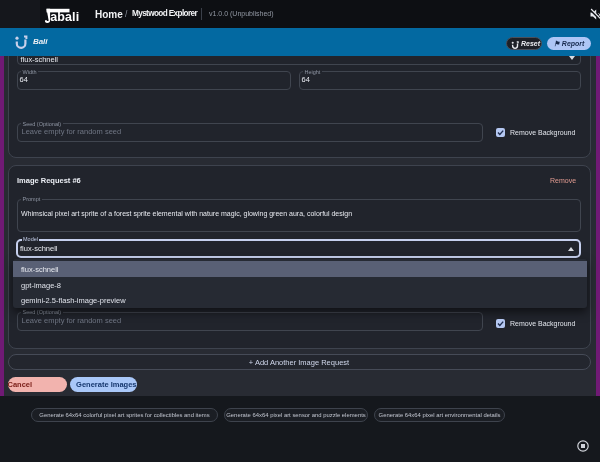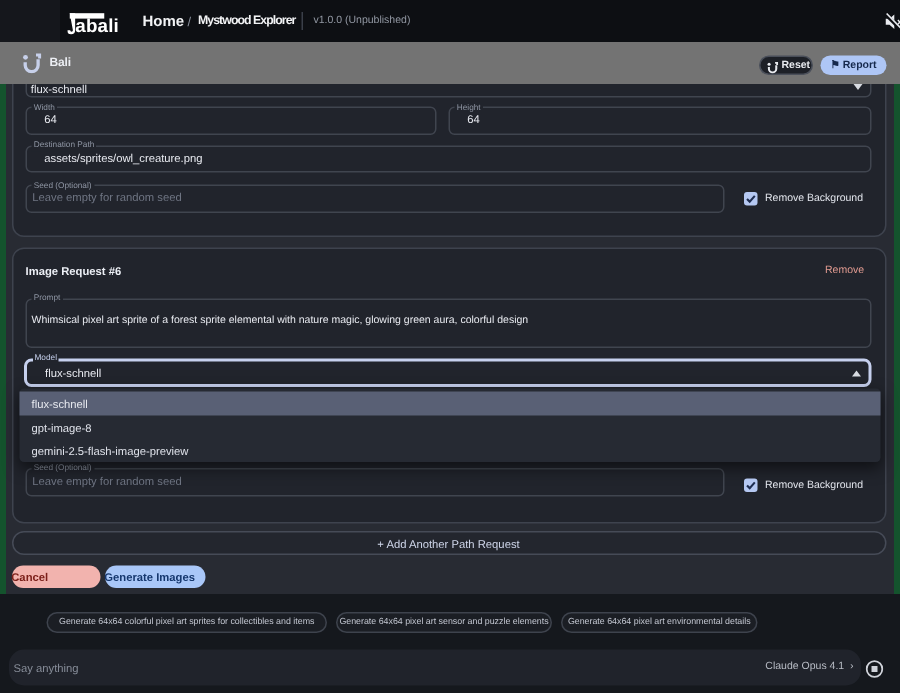--- a/index.html
+++ b/index.html
@@ -6,34 +6,34 @@
   html,body { width:600px; height:462px; overflow:hidden; background:#15171c;
     font-family:"Liberation Sans", sans-serif; }
   .abs { position:absolute; }
   
   #header { position:absolute; left:0; top:0; width:600px; height:28px; background:#0d0f13;margin-left:40px; }
   .crumb { position:absolute; top:9px; color:#f2f3f5; font-size:10px; font-weight:bold; }
   .crumbdim { position:absolute; top:9px; color:#8b919d; font-size:8.5px; }
   #vdiv { position:absolute; left:161px; top:8px; width:1px; height:12px; background:#3a3f49; }
   #vers { position:absolute; left:169px; top:9.5px; color:#9298a3; font-size:7px; }
   
-  #balibar { position:absolute; left:0; top:28px; width:600px; height:28px; background:#737373; }
+  #balibar { position:absolute; left:0; top:28px; width:600px; height:28px; background:#0369a1;font-style:italic; }
   #baliname { position:absolute; left:33px; top:8.5px; color:#eceef3; font-size:8px; font-weight:bold; letter-spacing:-0.1px; }
   #resetbtn { position:absolute; left:506px; top:9px; width:36px; height:13px; border:1px solid #4a4f5a;
     border-radius:7px; background:#1d2027; color:#e8eaef; font-size:7px; font-weight:bold; }
   #reportbtn { position:absolute; left:547px; top:9px; width:44px; height:13px;
     border-radius:7px; background:#aec6f6; color:#16294d; font-size:7px; font-weight:bold;
     text-align:center; line-height:13px; }
   
-  #content { position:absolute; left:0; top:56px; width:600px; height:340px; background:#14532d; overflow:hidden; }
+  #content { position:absolute; left:0; top:56px; width:600px; height:340px; background:#701a75; overflow:hidden; }
   #contentbg { position:absolute; left:4px; top:0; width:592px; height:340px; background:#282b33; }
   .card { position:absolute; left:7.5px; width:583px; background:#21242c; border:1px solid #3e434e; border-radius:8px; }
   .fld { position:absolute; background:#21242c; border:1px solid #40454f; border-radius:4px; }
   .flbl { position:absolute; top:-3.5px; left:3.5px; font-size:5.5px; color:#8f96a4; background:#21242c; padding:0 1.5px; line-height:7px; }
-  .fval { position:absolute; left:12px; font-size:7.5px; color:#e8eaf0; white-space:nowrap; }
+  .fval { position:absolute; left:2px; font-size:7.5px; color:#e8eaf0; white-space:nowrap; }
   .fph  { position:absolute; left:4px; font-size:7.5px; color:#6f7583; white-space:nowrap; }
   .caret-dn { position:absolute; width:0; height:0; border-left:3.5px solid transparent;
     border-right:3.5px solid transparent; border-top:4px solid #d8dbe2; }
   .caret-up { position:absolute; width:0; height:0; border-left:3.5px solid transparent;
     border-right:3.5px solid transparent; border-bottom:4px solid #d8dbe2; }
   .cklbl { position:absolute; font-size:7px; color:#e2e5ec; }
   .ckbox { position:absolute; width:9px; height:9px; border-radius:2px; background:#b5c8f2; font-size:0; line-height:0; }
   .ckbox svg { display:block; }
   
   #footer { position:absolute; left:0; top:396px; width:600px; height:66px; background:#15181d; }
@@ -108,24 +108,20 @@
 
     <div class="fld" style="left:16.5px; top:15px; width:274.5px; height:19px;">
       <div class="flbl">Width</div>
       <div class="fval" style="top:3px;">64</div>
     </div>
     <div class="fld" style="left:298.5px; top:15px; width:282px; height:19px;">
       <div class="flbl">Height</div>
       <div class="fval" style="top:3px;">64</div>
     </div>
 
-    <div class="fld" style="left:16.5px; top:40.5px; width:564px; height:18.5px;">
-      <div class="flbl">Destination Path</div>
-      <div class="fval" style="top:3px;">assets/sprites/owl_creature.png</div>
-    </div>
 
     <div class="fld" style="left:16.5px; top:67px; width:466px; height:19px;">
       <div class="flbl">Seed (Optional)</div>
       <div class="fph" style="top:3px;">Leave empty for random seed</div>
     </div>
     <div class="ckbox" style="left:496px; top:72px;">
       <svg width="9" height="9" viewBox="0 0 9 9">
         <path d="M2 4.6 l1.8 1.8 L7.2 2.6" stroke="#1e2d50" stroke-width="1.4" fill="none"></path>
       </svg>
     </div>
@@ -157,31 +153,27 @@
       <div class="abs" style="left:8px; top:22px; font-size:7.5px; color:#dfe2ea;">gpt-image-8</div>
       <div class="abs" style="left:8px; top:37.5px; font-size:7.5px; color:#dfe2ea;">gemini-2.5-flash-image-preview</div>
     </div>
     <div class="ckbox" style="left:496px; top:263px;">
       <svg width="9" height="9" viewBox="0 0 9 9">
         <path d="M2 4.6 l1.8 1.8 L7.2 2.6" stroke="#1e2d50" stroke-width="1.4" fill="none"></path>
       </svg>
     </div>
     <div class="cklbl" style="left:510px; top:263.5px;">Remove Background</div>
 
-    <div class="abs" style="left:7.5px; top:297.5px; width:583px; height:16px; border:1px solid #464b57; border-radius:8px; background:#23262e; color:#cfd6ea; font-size:7.5px; text-align:center; line-height:15px;">+ Add Another Path Request</div>
+    <div class="abs" style="left:7.5px; top:297.5px; width:583px; height:16px; border:1px solid #464b57; border-radius:8px; background:#23262e; color:#cfd6ea; font-size:7.5px; text-align:center; line-height:15px;">+ Add Another Image Request</div>
 
     <div class="abs" style="left:7.5px; top:321px; width:59px; height:15px; border-radius:7.5px; background:#f2b3ae; color:#7c201a; font-size:7.5px; font-weight:bold; text-align:left; line-height:15px;">Cancel</div>
-    <div class="abs" style="left:69.5px; top:321px; width:67px; height:15px; border-radius:7.5px; background:#a9c7f8; color:#15376e; font-size:7.5px; font-weight:bold; text-align:left; line-height:15px;">Generate Images</div>
+    <div class="abs" style="left:69.5px; top:321px; width:67px; height:15px; border-radius:7.5px; background:#a9c7f8; color:#15376e; font-size:7.5px; font-weight:bold; text-align:right; line-height:15px;">Generate Images</div>
   </div>
 
   <div id="footer">
     <div class="chip" style="left:31px; width:187px;">Generate 64x64 colorful pixel art sprites for collectibles and items</div>
     <div class="chip" style="left:224px; width:144px;">Generate 64x64 pixel art sensor and puzzle elements</div>
     <div class="chip" style="left:374px; width:131px;">Generate 64x64 pixel art environmental details</div>
-    <div id="saybar">
-      <div class="abs" style="left:3.5px; top:8px; font-size:7.5px; color:#878d99;">Say anything</div>
-      <div class="abs" style="right:5px; top:8px; font-size:7px; color:#b9bdc6;">Claude Opus 4.1 &nbsp;›</div>
-    </div>
     <svg class="abs" style="left:577px; top:44px;" width="12" height="12" viewBox="0 0 12 12">
       <circle cx="6" cy="6" r="5.2" fill="none" stroke="#d0d3da" stroke-width="1.2"></circle>
       <rect x="4" y="4" width="4" height="4" fill="#d0d3da"></rect>
     </svg>
   </div>
 
 </body></html>

